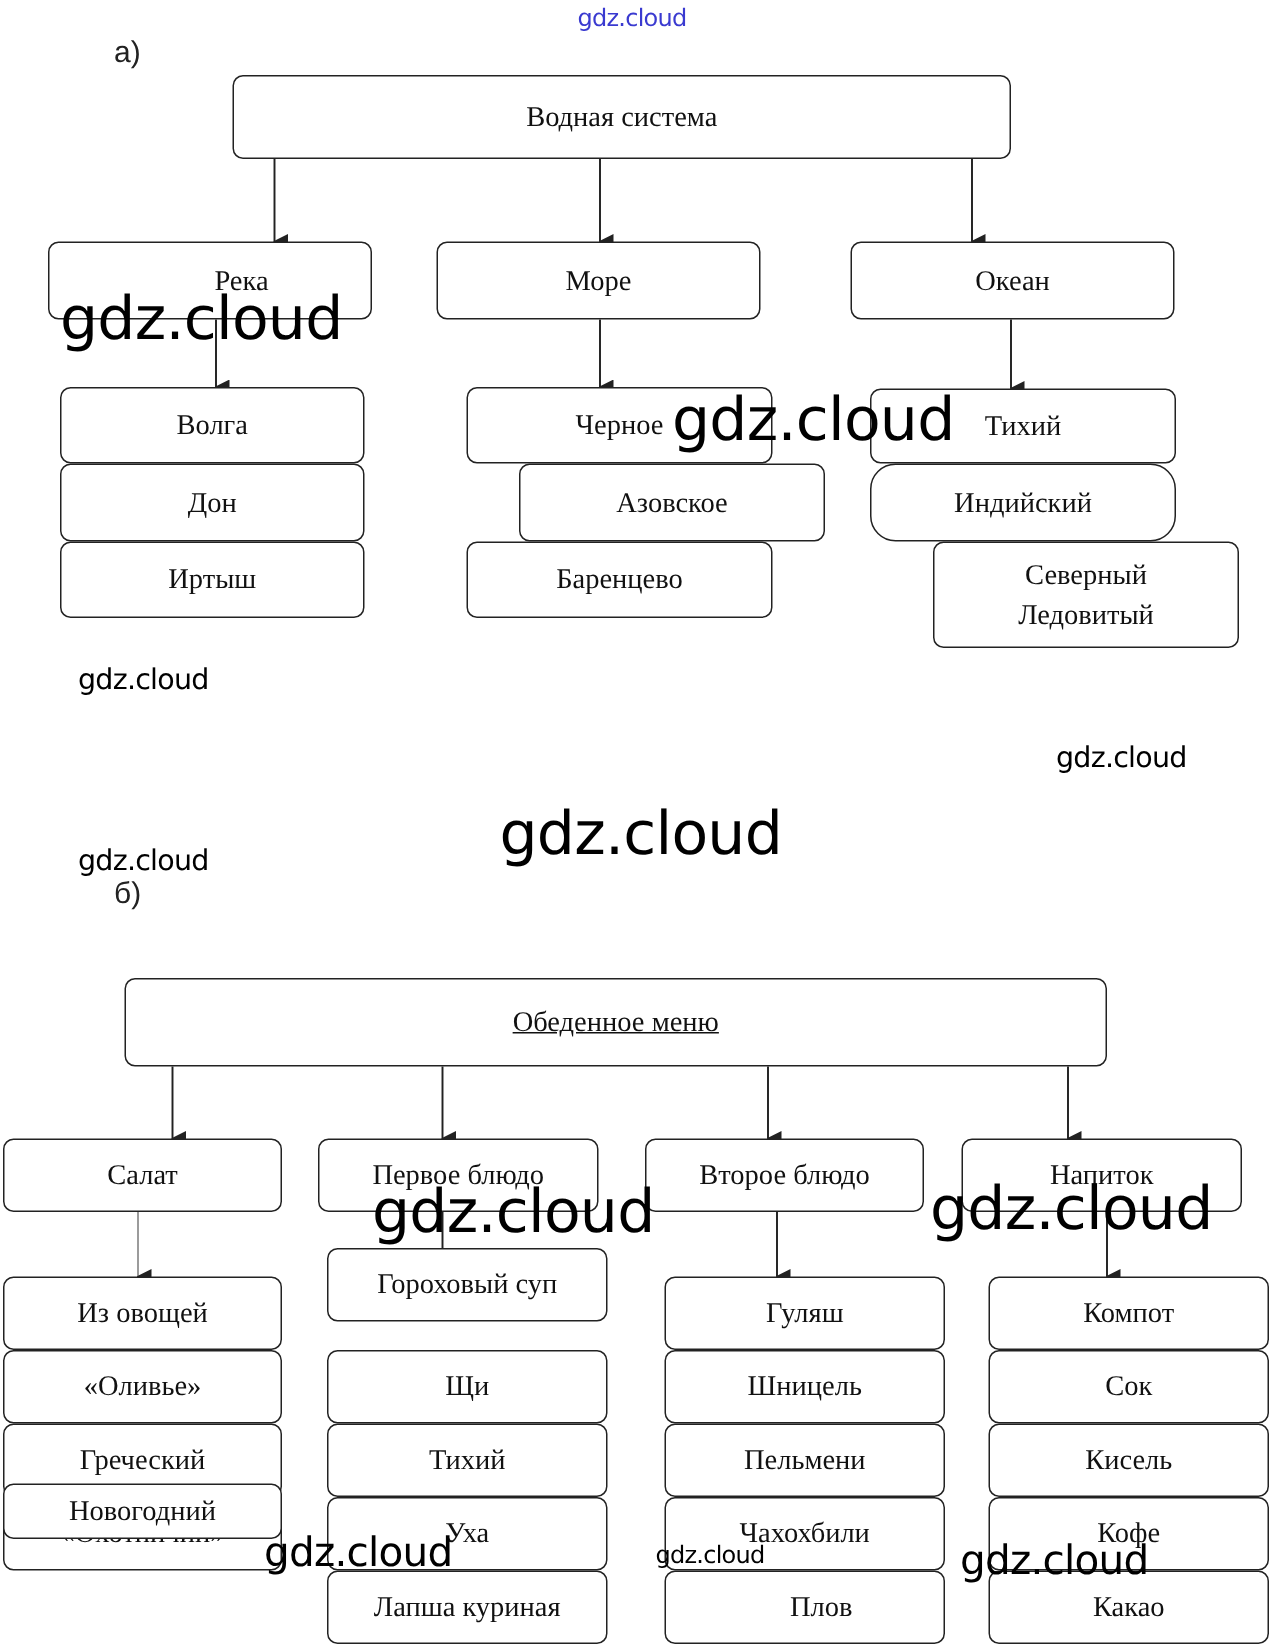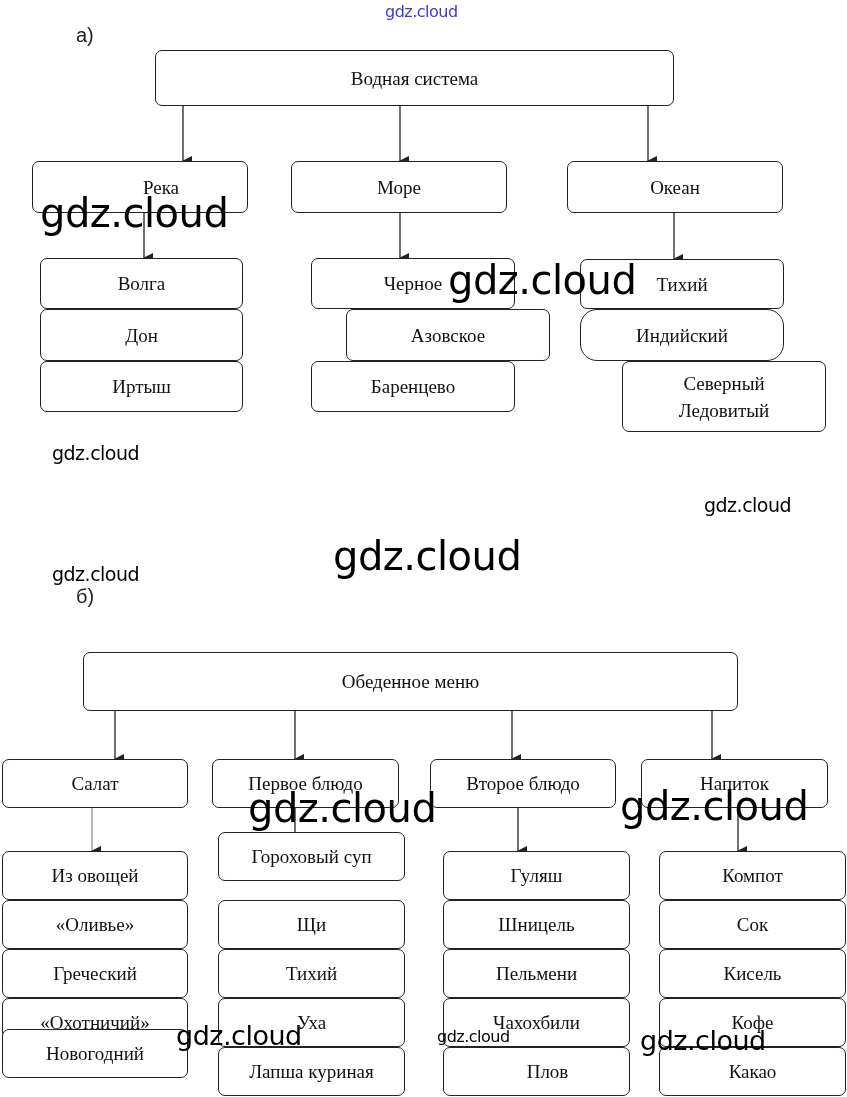--- a/index.html
+++ b/index.html
@@ -55,32 +55,32 @@
 
 <div class="box" style="left:311px;top:258px;width:204px;height:51px;">Черное</div>
 <div class="box" style="left:311px;top:309px;width:204px;height:52px;margin-left:35px;">Азовское</div>
 <div class="box" style="left:311px;top:361px;width:204px;height:51px;">Баренцево</div>
 
 <div class="box" style="left:580px;top:259px;width:204px;height:50px;">Тихий</div>
 <div class="box" style="left:580px;top:309px;width:204px;height:52px;border-radius:17px;">Индийский</div>
 <div class="box" style="left:580px;top:361px;width:204px;height:71px;padding:0 40px;margin-left:42px;">Северный Ледовитый</div>
 
 <div class="lbl" style="left:76px;top:585px;">б)</div>
-<div class="box" style="left:83px;top:652px;width:655px;height:59px;">Обеденное меню</div>
+<div class="box" style="left:83px;top:652px;width:655px;height:59px;text-decoration:underline;">Обеденное меню</div>
 
 <div class="box" style="left:2px;top:759px;width:186px;height:49px;">Салат</div>
 <div class="box" style="left:212px;top:759px;width:187px;height:49px;">Первое блюдо</div>
 <div class="box" style="left:430px;top:759px;width:186px;height:49px;">Второе блюдо</div>
 <div class="box" style="left:641px;top:759px;width:187px;height:49px;">Напиток</div>
 
 <div class="box" style="left:2px;top:851px;width:186px;height:49px;">Из овощей</div>
 <div class="box" style="left:2px;top:900px;width:186px;height:49px;">«Оливье»</div>
 <div class="box" style="left:2px;top:949px;width:186px;height:49px;">Греческий</div>
 <div class="box" style="left:2px;top:998px;width:186px;height:49px;">«Охотничий»</div>
-<div class="box" style="left:2px;top:989px;width:186px;height:49px;margin-top:40px;">Новогодний</div>
+<div class="box" style="left:2px;top:989px;width:186px;height:37px;">Новогодний</div>
 
 <div class="box" style="left:218px;top:832px;width:187px;height:49px;">Гороховый суп</div>
 <div class="box" style="left:218px;top:900px;width:187px;height:49px;">Щи</div>
 <div class="box" style="left:218px;top:949px;width:187px;height:49px;">Тихий</div>
 <div class="box" style="left:218px;top:998px;width:187px;height:49px;">Уха</div>
 <div class="box" style="left:218px;top:1047px;width:187px;height:49px;">Лапша куриная</div>
 
 <div class="box" style="left:443px;top:851px;width:187px;height:49px;">Гуляш</div>
 <div class="box" style="left:443px;top:900px;width:187px;height:49px;">Шницель</div>
 <div class="box" style="left:443px;top:949px;width:187px;height:49px;">Пельмени</div>

